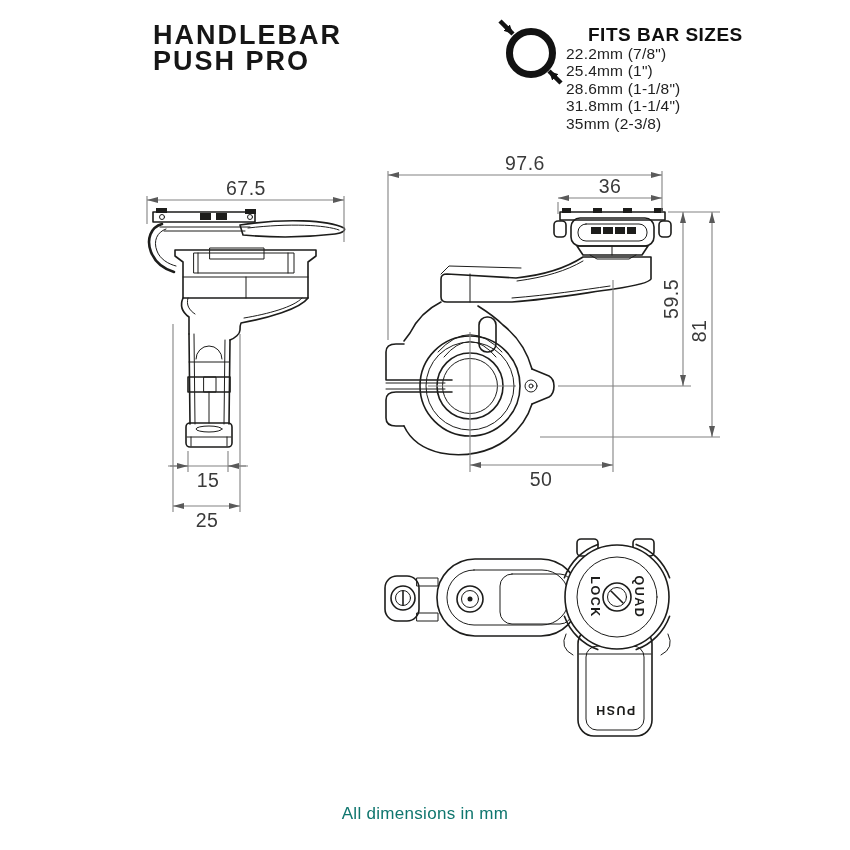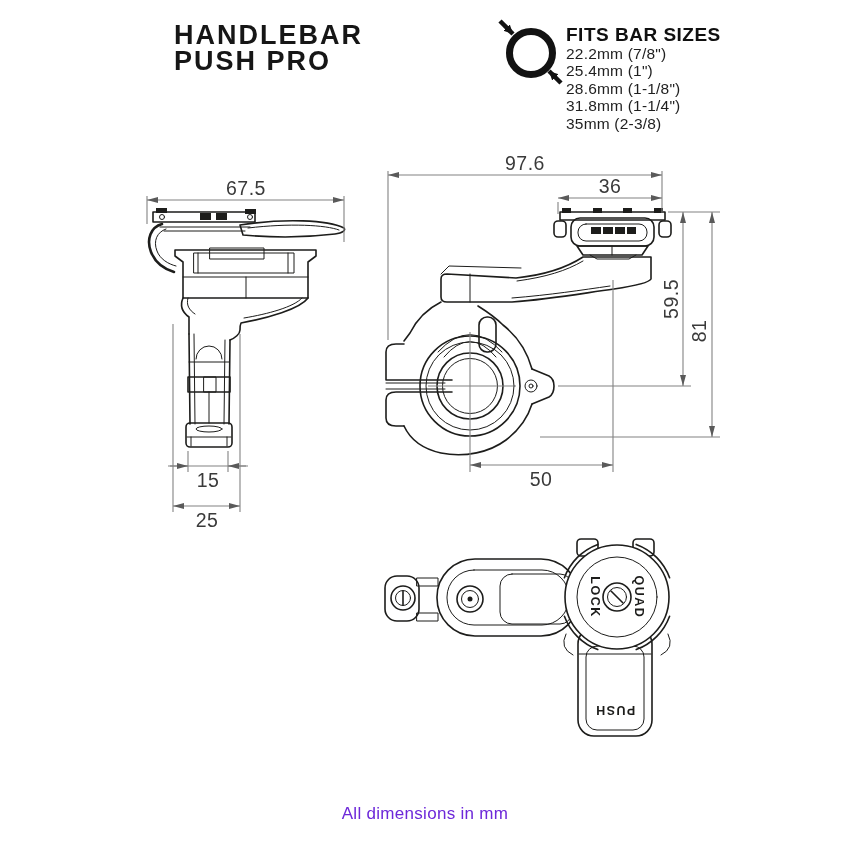--- a/index.html
+++ b/index.html
@@ -3,35 +3,35 @@
 <meta charset="utf-8">
 <style>
   html,body{margin:0;padding:0}
   body{
     width:850px;height:850px;position:relative;overflow:hidden;
     background:#ffffff;font-family:"Liberation Sans",sans-serif;
   }
   .title{
     position:absolute;left:153px;top:22px;
     font-size:27px;font-weight:bold;letter-spacing:2px;line-height:26px;
-    color:#161616;white-space:nowrap;margin-left:21px;
+    color:#161616;white-space:nowrap;
   }
   .fits-icon{position:absolute;left:496px;top:16px;width:70px;height:74px}
   .fits-heading{
-    position:absolute;left:566px;top:24px;
+    position:absolute;left:588px;top:24px;
     font-size:19px;font-weight:bold;letter-spacing:.5px;color:#101010;white-space:nowrap;
   }
   .fits-list{
     position:absolute;left:566px;top:45px;
     font-size:15.5px;line-height:17.4px;letter-spacing:.2px;color:#1f1f1f;white-space:nowrap;
   }
   .drawing{position:absolute;left:0;top:0}
   .footer{
     position:absolute;left:0;top:804px;width:100%;text-align:center;
-    font-size:17px;color:#6d28d9;letter-spacing:.3px;
+    font-size:17px;color:#0f766e;letter-spacing:.3px;
   }
   
   .ink{stroke:#1d1d1b;fill:none;stroke-width:1.6;stroke-linejoin:round;stroke-linecap:round}
   .ink2{stroke:#1d1d1b;fill:none;stroke-width:2.6;stroke-linejoin:round;stroke-linecap:round}
   .thin{stroke:#1d1d1b;fill:none;stroke-width:1;stroke-linejoin:round;stroke-linecap:round}
   .fillink{fill:#1d1d1b;stroke:none}
   .wfill{fill:#ffffff}
   .dim{stroke:#828282;fill:none;stroke-width:1.1}
   .dimt{fill:#3a3a3a;font-size:19.5px;letter-spacing:.5px;font-family:"Liberation Sans",sans-serif}
   .dial-label{fill:#1d1d1b;font-size:12.5px;font-weight:bold;letter-spacing:1.5px;font-family:"Liberation Sans",sans-serif}

